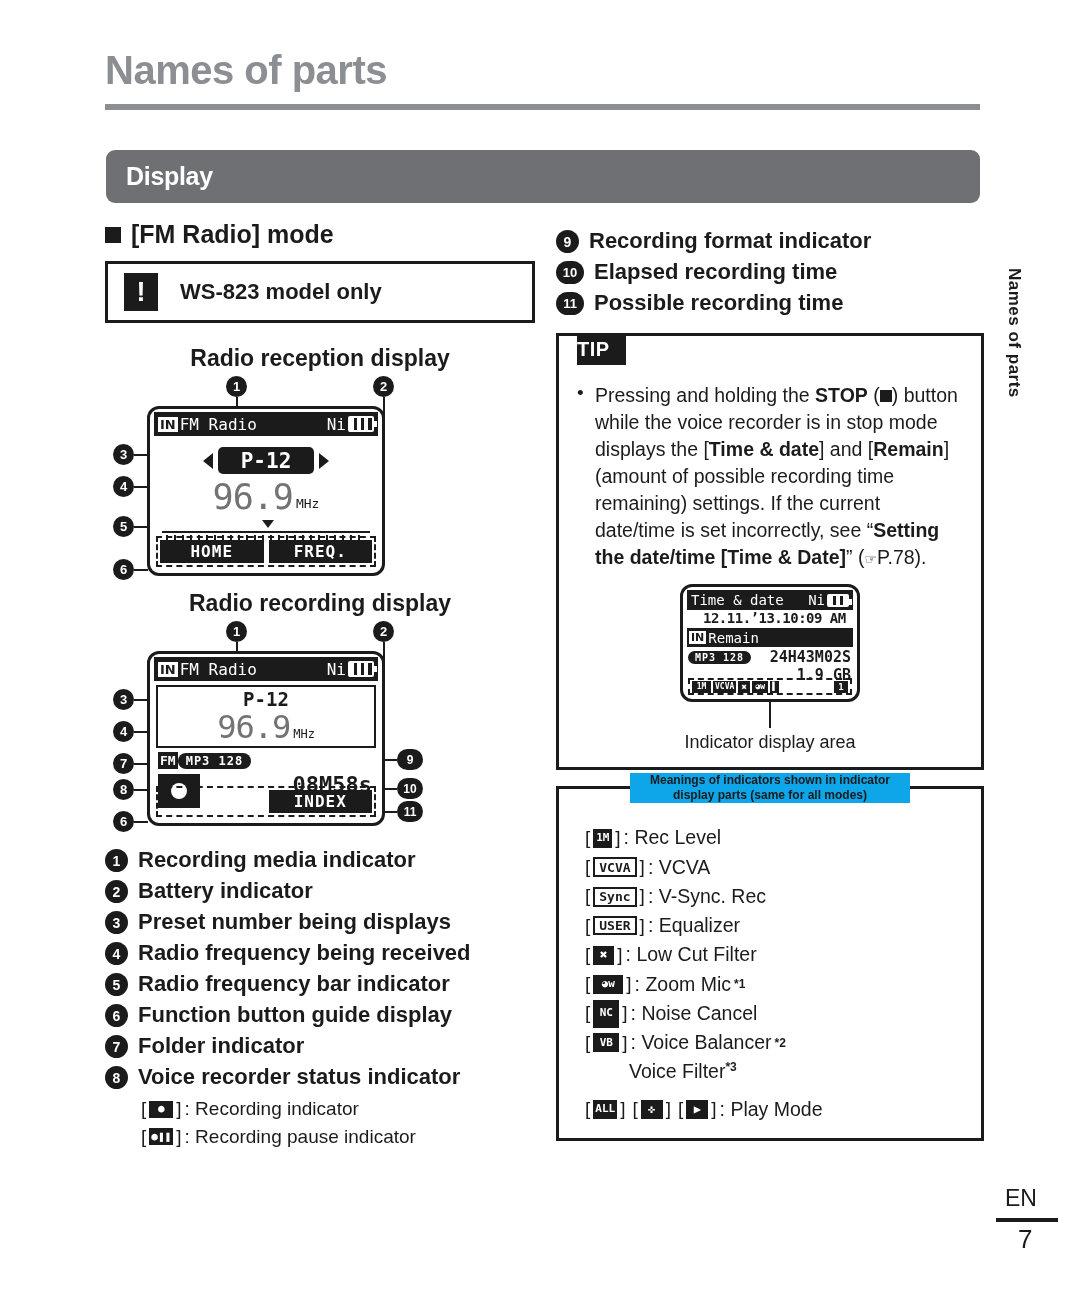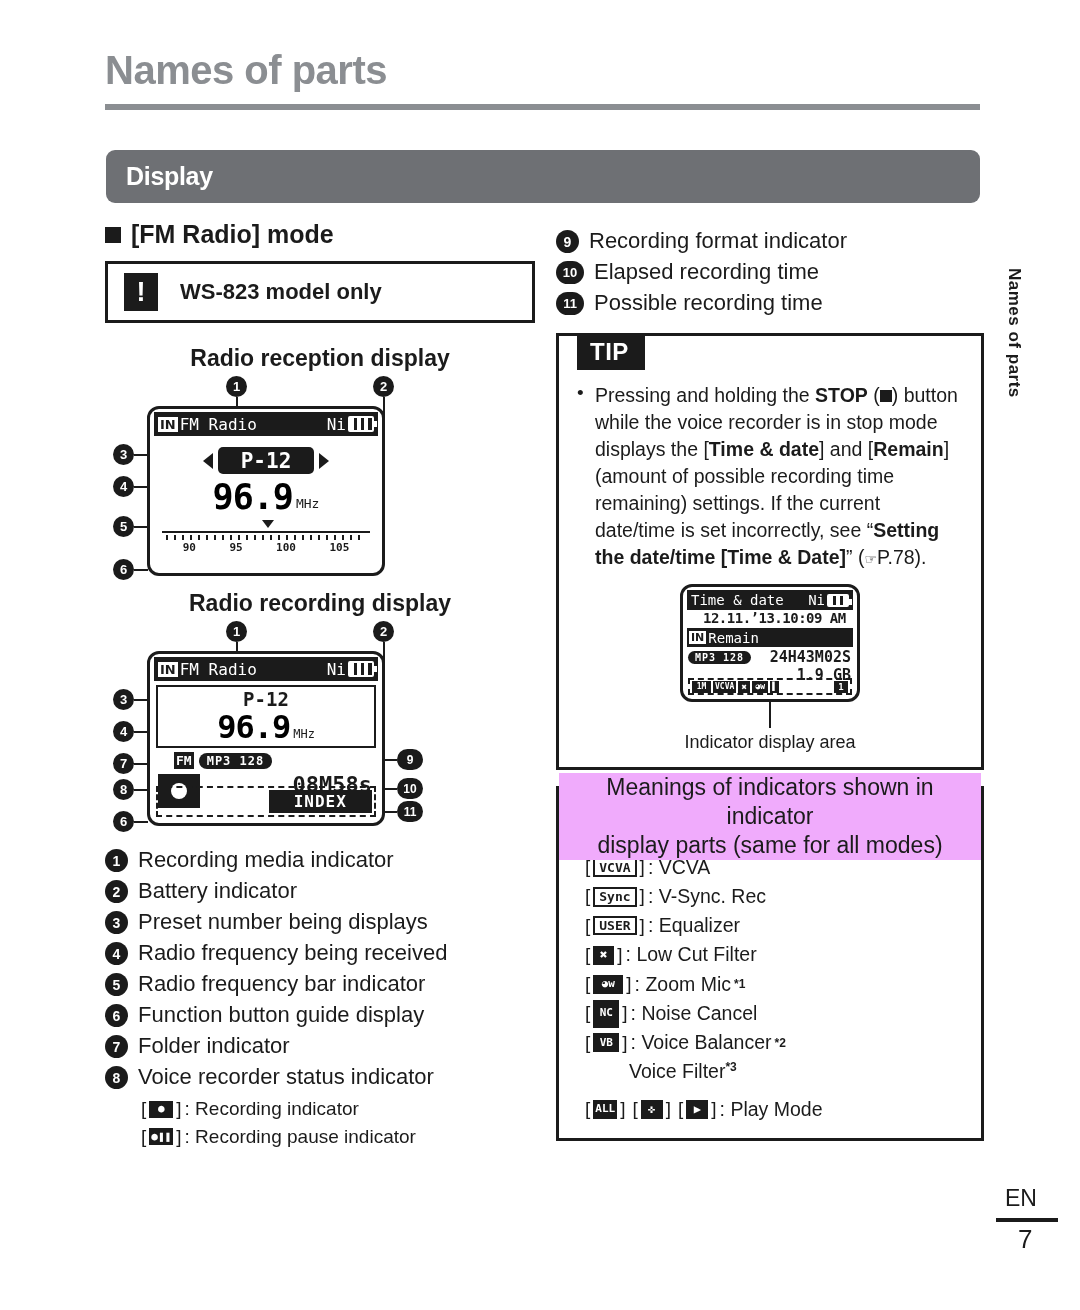--- a/index.html
+++ b/index.html
@@ -131,60 +131,60 @@
     font-family:"DejaVu Sans Mono", monospace;
     display:inline-flex; align-items:center; justify-content:center;
   }
   .tri-l, .tri-r {
     width:0; height:0; border-top:8px solid transparent; border-bottom:8px solid transparent;
   }
   .tri-l { border-right:10px solid #1b1b1b; }
   .tri-r { border-left:10px solid #1b1b1b; }
 
   .freq-big {
-    font-family:"DejaVu Sans Mono", monospace; font-weight:bold;
-    color:#000000; letter-spacing:-1px;
+    font-family:"DejaVu Sans Mono", monospace; font-weight:normal;
+    color:#737373; letter-spacing:-1px;
   }
 
   .softkey {
     background:#1b1b1b; color:#ffffff;
     font-family:"DejaVu Sans Mono", monospace; font-weight:bold;
     display:flex; align-items:center; justify-content:center;
     letter-spacing:1px;
   }
   .softrow { position:absolute; border:2px dashed #1b1b1b; display:flex; gap:5px; padding:2px; }
 
   
   .num-list { margin-top:6px; }
   .num-item { display:flex; align-items:flex-start; gap:10px; margin-bottom:2px; }
   .num-badge {
     flex:0 0 auto; width:23px; height:23px; border-radius:50%;
     background:#1b1b1b; color:#ffffff; font-size:14px; font-weight:bold;
     display:flex; align-items:center; justify-content:center; margin-top:4px;
   }
   .num-badge.wide { width:28px; border-radius:12px; font-size:13px; }
-  .num-label { font-size:22px; font-weight:normal; line-height:1.32; }
+  .num-label { font-size:22px; font-weight:bold; line-height:1.32; }
 
   .sub-line { display:flex; align-items:center; gap:3px; font-size:19px; margin-left:36px; line-height:1.45;}
   .icon-chip {
     display:inline-flex; align-items:center; justify-content:center;
     background:#1b1b1b; color:#ffffff; height:17px; min-width:19px;
     font-family:"DejaVu Sans Mono", monospace; font-size:11px; font-weight:bold;
     padding:0 2px; vertical-align:middle; letter-spacing:0px;
   }
   .icon-chip.outline { background:#ffffff; color:#1b1b1b; border:2px solid #1b1b1b; height:18px; }
   .brk { font-size:19px; }
 
   
   #right-col { position:absolute; left:556px; top:220px; width:428px; }
 
   #tip-box { margin-top:16px; border:3px solid #1b1b1b; position:relative; padding:0 0 14px 0; }
   #tip-tag {
     position:absolute; left:18px; top:-1px; background:#1b1b1b; color:#ffffff;
-    font-size:24px; font-weight:bold; padding:3px 16px 4px 13px; letter-spacing:0.5px;
+    font-size:20px; font-weight:bold; padding:3px 16px 4px 0; letter-spacing:0.5px;
   }
   #tip-body {
     margin:46px 18px 0 18px; font-size:19.5px; line-height:1.38;
     position:relative; padding-left:18px;
   }
   #tip-body::before {
     content:"•"; position:absolute; left:0; top:-2px; font-size:19px;
   }
   #tip-body b { font-weight:bold; }
   .sq-inline { display:inline-block; width:12px; height:12px; background:#1b1b1b; vertical-align:baseline; }
@@ -194,21 +194,21 @@
 
   
   #meanings-box {
     margin-top:16px; border:3px solid #1b1b1b; position:relative;
     padding:34px 0 14px 0;
   }
   #meanings-title {
     position:absolute; left:0; right:0; top:-16px; text-align:center;
   }
   #meanings-title span {
-    background:#f0abfc; padding:0 10px; font-size:23px; font-weight:normal; line-height:1.25;
+    background:#0ea5e9; padding:0 10px; font-size:12px; font-weight:bold; line-height:1.25;
     display:inline-block;
   }
   .meaning-row { display:flex; align-items:center; gap:3px; font-size:19.5px; margin-left:26px; line-height:1.5; }
   .meaning-indent { margin-left:70px; font-size:19.5px; line-height:1.5; }
   sup { font-size:12px; font-weight:bold; }
 
   #footnotes { margin-top:18px; margin-left:26px; font-size:19.5px; line-height:1.45; }
   #footnotes b { font-weight:bold; }
 </style>
 </head>
@@ -285,20 +285,24 @@
         <div style="position:absolute; left:0; right:0; top:9px; height:2px; background:#1b1b1b;"></div>
         <div style="position:absolute; left:4px; right:4px; top:13px; height:5px; background:repeating-linear-gradient(to right,#1b1b1b 0 2px, transparent 2px 8px);"></div>
         <div style="position:absolute; left:4px; right:4px; top:19px; display:flex; justify-content:space-around; font-family:'DejaVu Sans Mono', monospace; font-size:11px; font-weight:bold;">
           <span>90</span>
           <span>95</span>
           <span>100</span>
           <span>105</span>
         </div>
       </div>
 
+      <div class="softrow" style="left:6px; right:6px; bottom:6px;">
+        <div class="softkey" style="flex:1; height:23px; font-size:16px;">HOME</div>
+        <div class="softkey" style="flex:1; height:23px; font-size:16px;">FREQ.</div>
+      </div>
     </div>
   </div>
 
   <div class="diagram-title" style="margin-top:14px;">Radio recording display</div>
 
   <div class="lcd-wrap" style="height:210px; margin-top:4px;">
     <div class="callout-num" style="left:121px; top:0px;">1</div>
     <div class="lead" style="left:131px; top:21px; width:2px; height:21px;"></div>
     <div class="callout-num" style="left:268px; top:0px;">2</div>
     <div class="lead" style="left:278px; top:21px; width:2px; height:21px;"></div>
@@ -334,21 +338,21 @@
       </div>
 
       <div style="position:absolute; left:6px; right:6px; top:31px; height:63px; border:2px solid #1b1b1b;">
         <div style="text-align:center; font-family:'DejaVu Sans Mono', monospace; font-size:19px; font-weight:bold; margin-top:1px;">P-12</div>
         <div style="display:flex; align-items:flex-end; justify-content:center; gap:3px; margin-top:-2px;">
           <span class="freq-big" style="font-size:32px;">96.9</span>
           <span style="font-family:'DejaVu Sans Mono', monospace; font-size:12px; padding-bottom:5px;">MHz</span>
         </div>
       </div>
 
-      <div style="position:absolute; left:24px; top:98px; display:flex; align-items:center; gap:5px;">
+      <div style="position:absolute; left:8px; top:98px; display:flex; align-items:center; ">
         <span class="pill" style="height:17px; padding:0 2px; font-size:13px; font-weight:bold;">FM</span>
         <span class="pill" style="height:16px; padding:0 8px; font-size:12px; font-weight:bold; border-radius:8px; letter-spacing:1px;">MP3 128</span>
       </div>
 
       <div style="position:absolute; left:8px; top:120px; width:42px; height:34px; background:#1b1b1b; display:flex; align-items:center; justify-content:center;">
         <span style="width:16px; height:16px; border-radius:50%; background:#ffffff; display:block;"></span>
       </div>
 
       <div style="position:absolute; right:10px; top:118px; font-family:'DejaVu Sans Mono', monospace; font-size:22px; font-weight:bold;">08M58s</div>
       <div style="position:absolute; right:10px; top:142px; font-family:'DejaVu Sans Mono', monospace; font-size:18px; font-weight:bold;">2H51M02s</div>

